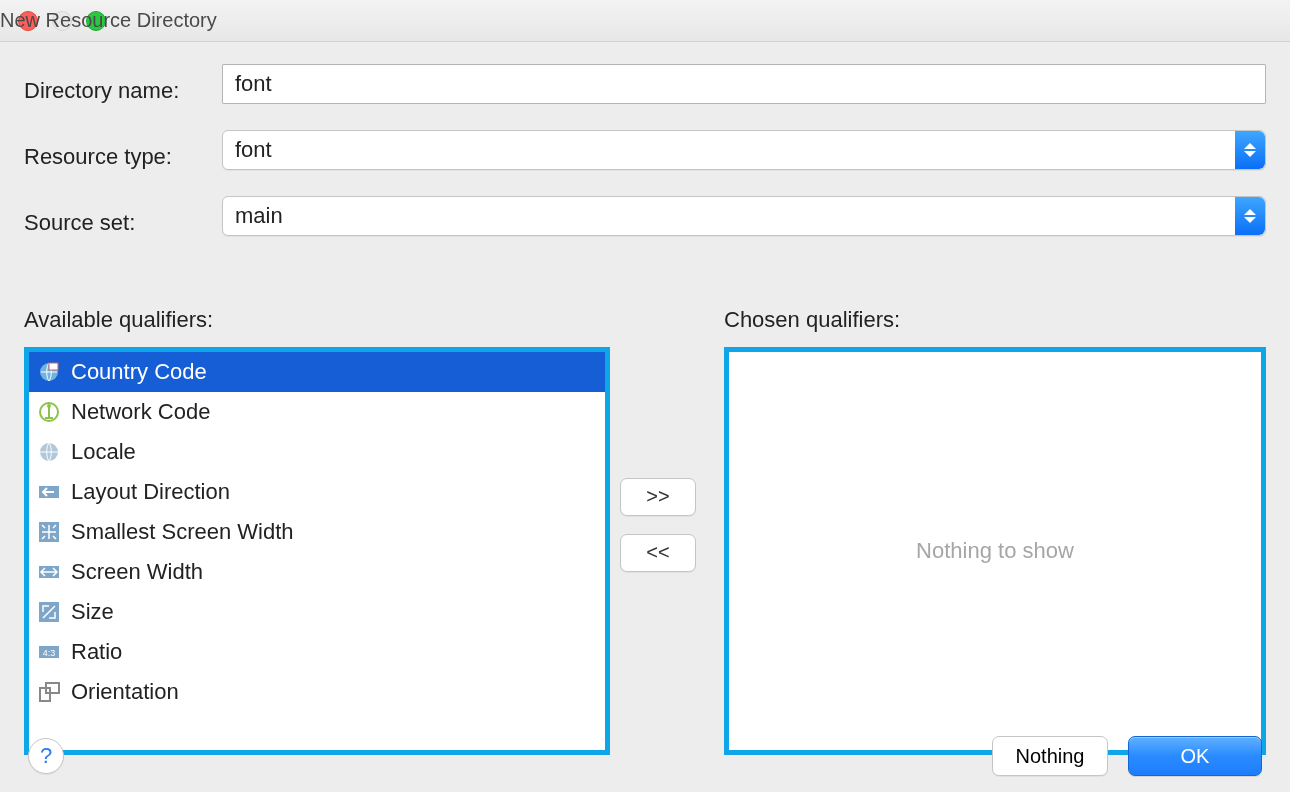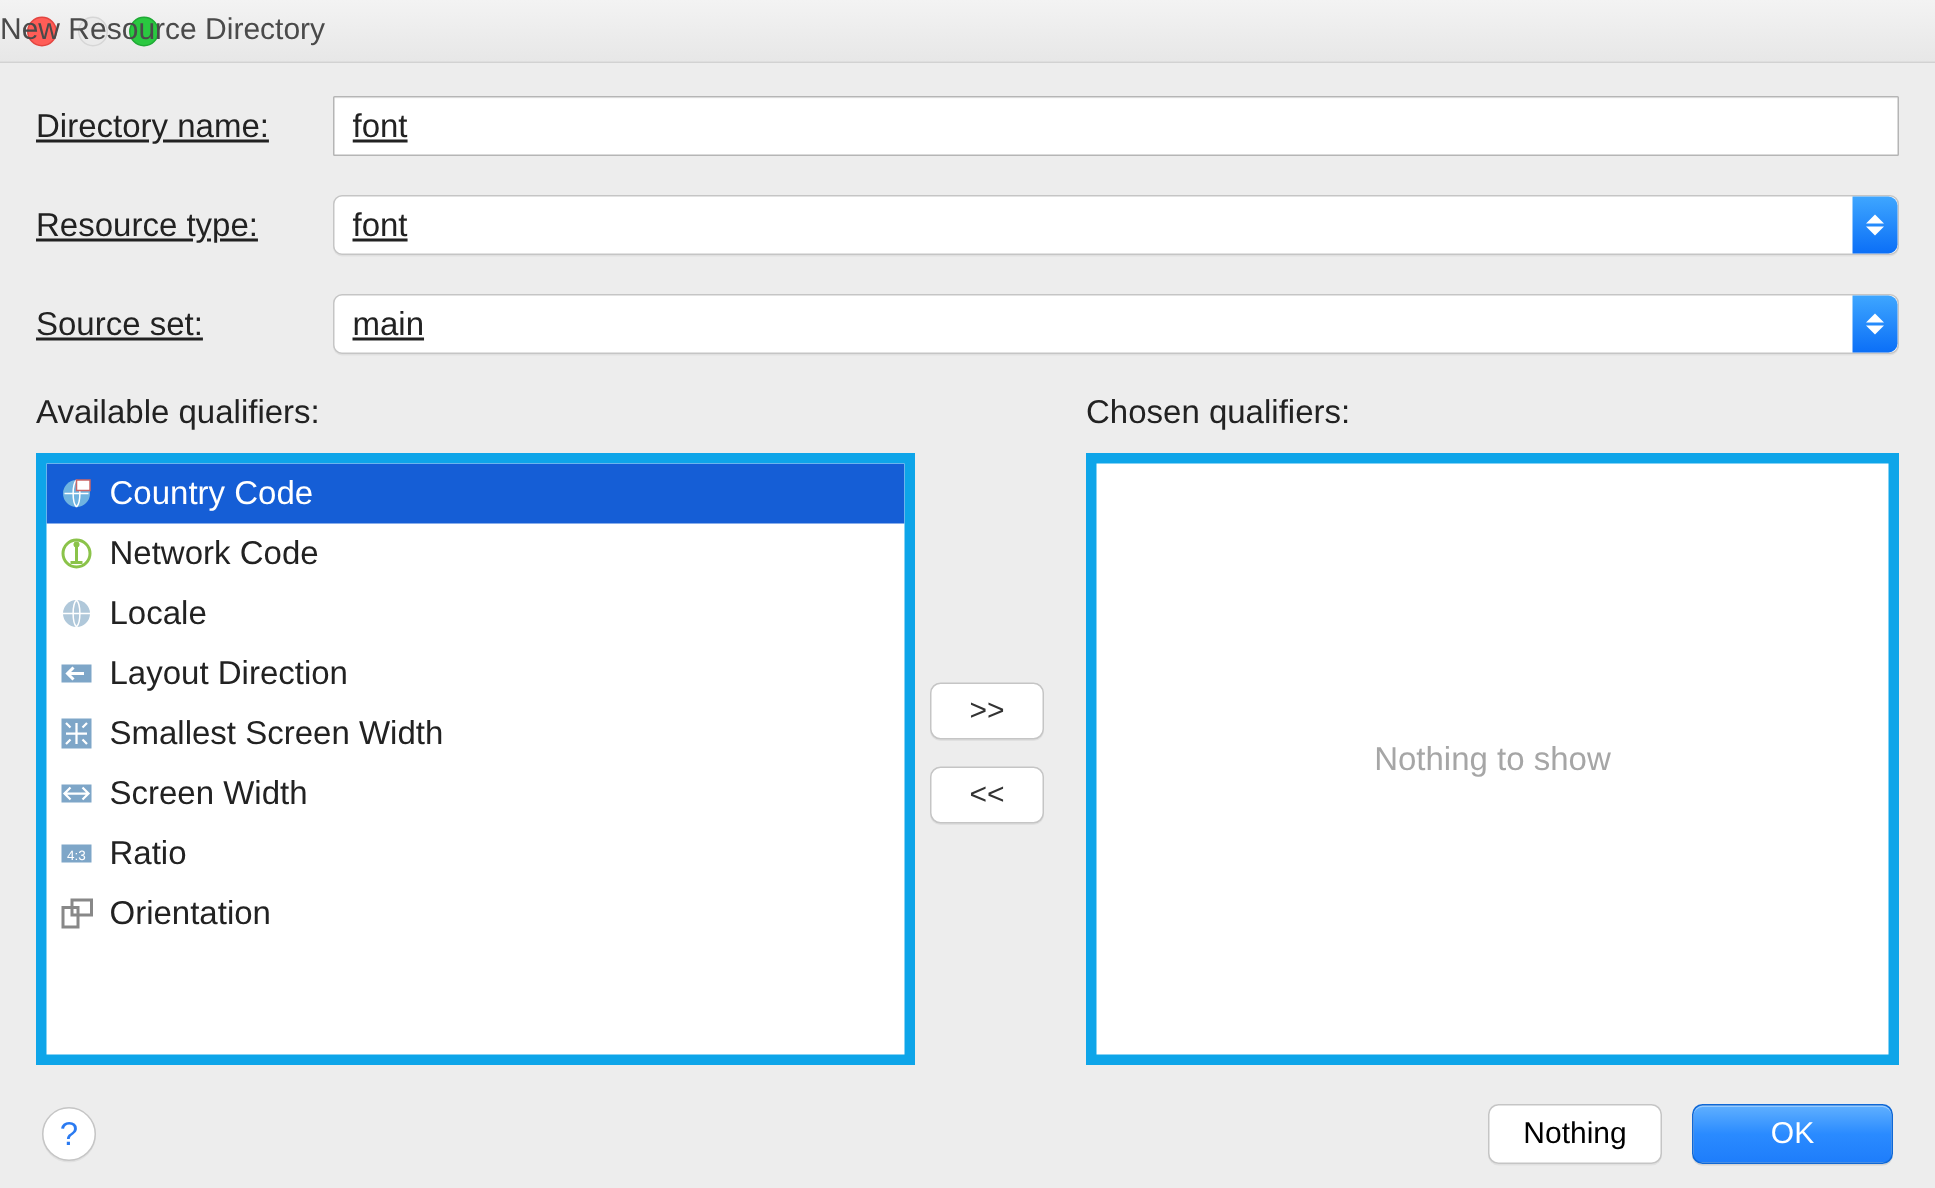--- a/index.html
+++ b/index.html
@@ -43,23 +43,22 @@
     color: #4a4a4a;
     pointer-events: none;
   }
 
   .content {
     padding: 22px 24px 0 24px;
   }
 
   .form-row {
     display: flex;
-    align-items: center;
+    align-items: flex-end;
     margin-bottom: 26px;
-    text-decoration: underline;
   }
   .form-label {
     width: 198px;
     font-size: 22px;
     color: #222;
   }
   .text-input {
     flex: 1;
     height: 40px;
     background: #fff;
@@ -114,25 +113,26 @@
   .qual-col {
     display: flex;
     flex-direction: column;
   }
   .qual-col.left { width: 586px; }
   .qual-col.right { flex: 1; margin-left: 18px; }
   .qual-header {
     font-size: 22px;
     color: #222;
     margin-bottom: 14px;
+    margin-top: 45px;
   }
 
   .listbox {
     background: #fff;
-    border: 7px solid #0ea5e9;
+    border: 5px solid #0ea5e9;
     height: 408px;
     overflow: auto;
   }
   .listbox.chosen {
     height: 408px;
     display: flex;
     align-items: center;
     justify-content: center;
     color: #a6a6a6;
     font-size: 22px;
@@ -314,20 +314,29 @@
               <svg viewBox="0 0 24 24">
                 <rect x="2" y="6" width="20" height="12" fill="#7EA6C8"></rect>
                 <path d="M5 12h14M8 8l-4 4 4 4M16 8l4 4-4 4" stroke="#fff" stroke-width="1.5" fill="none"></path>
               </svg>
             </span>
             <span>Screen Width</span>
           </div>
           <div class="list-item">
             <span class="icon">
               <svg viewBox="0 0 24 24">
+                <rect x="2" y="2" width="20" height="20" fill="#7EA6C8"></rect>
+                <path d="M6 18L18 6M6 12V6h6M18 12v6h-6" stroke="#fff" stroke-width="1.5" fill="none"></path>
+              </svg>
+            </span>
+            <span>Size</span>
+          </div>
+          <div class="list-item">
+            <span class="icon">
+              <svg viewBox="0 0 24 24">
                 <rect x="2" y="6" width="20" height="12" fill="#7EA6C8"></rect>
                 <text x="12" y="16" text-anchor="middle" font-size="9" fill="#fff" font-family="Arial">4:3</text>
               </svg>
             </span>
             <span>Ratio</span>
           </div>
           <div class="list-item">
             <span class="icon">
               <svg viewBox="0 0 24 24">
                 <rect x="3" y="8" width="10" height="13" fill="none" stroke="#888" stroke-width="2"></rect>

